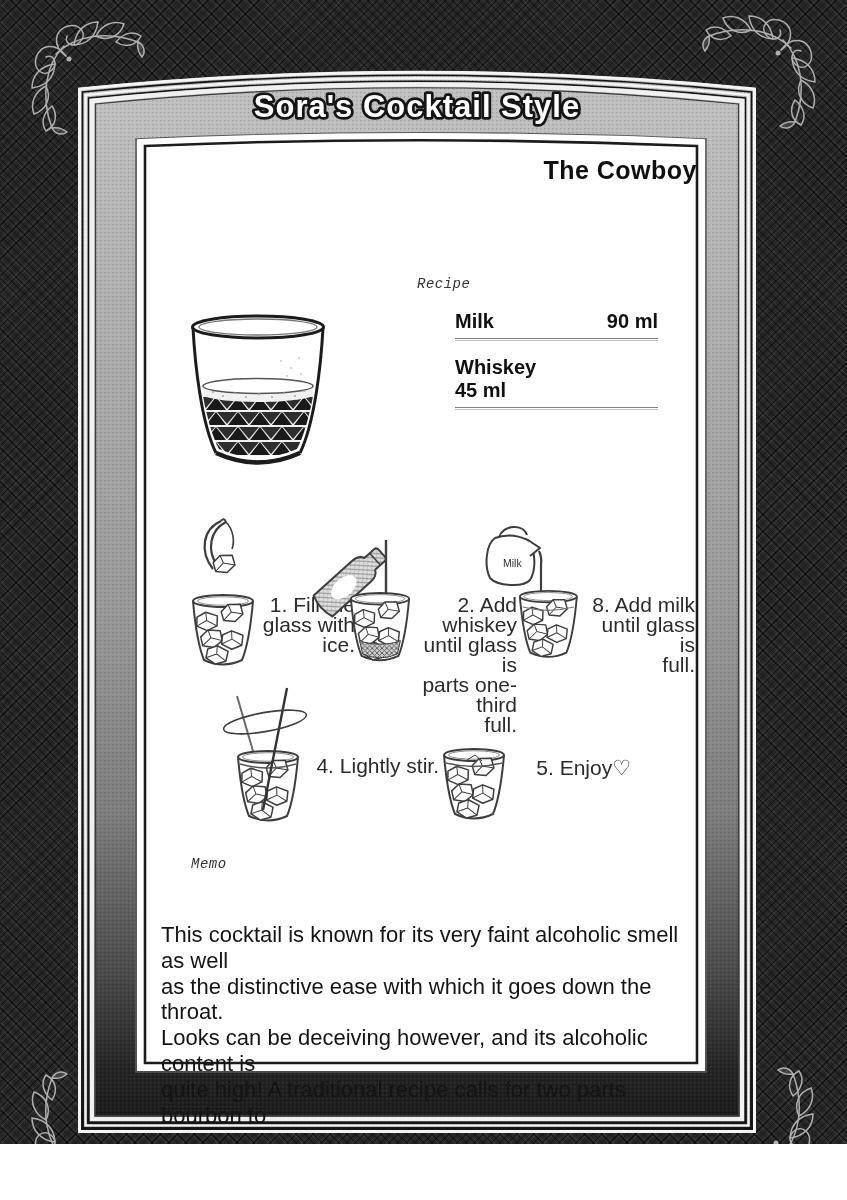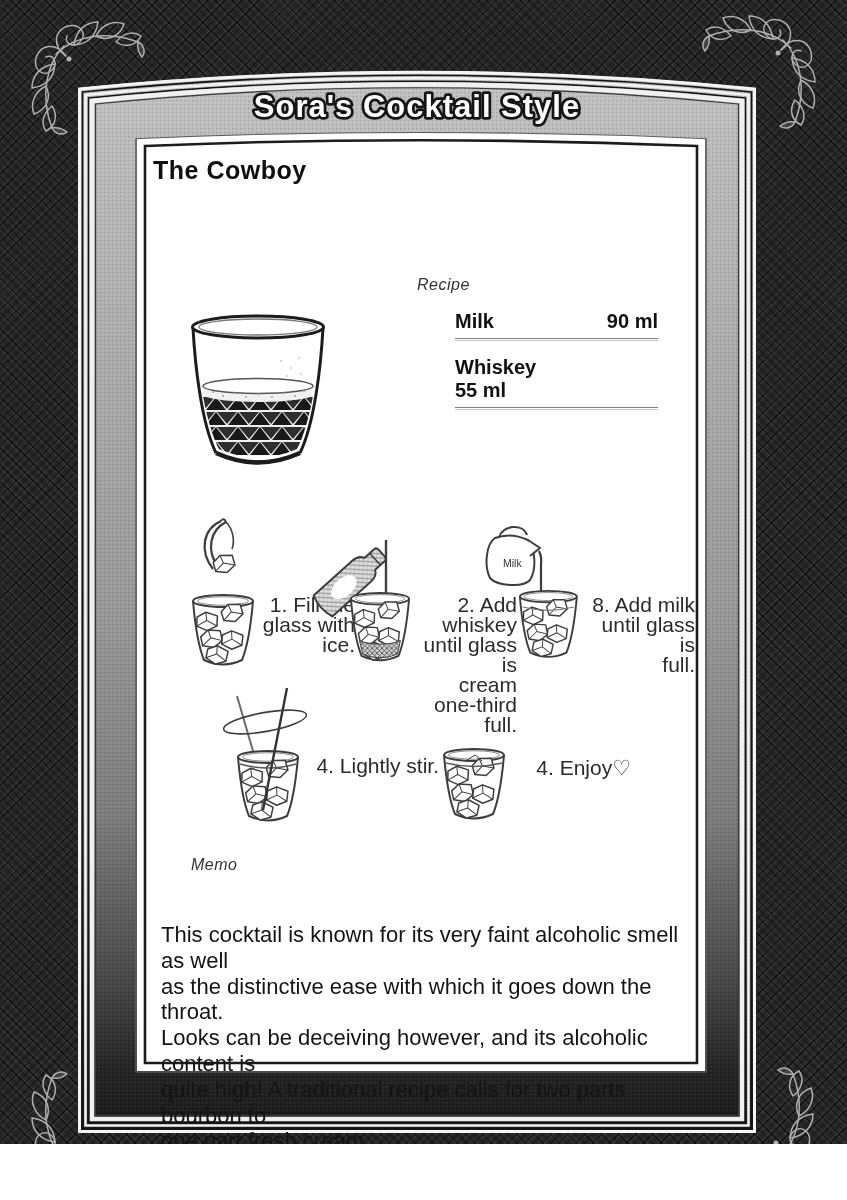--- a/index.html
+++ b/index.html
@@ -19,25 +19,25 @@
   .orn-tr{left:695px; top:6px; transform:scaleX(-1);}
   .orn-bl{left:22px; top:1064px; transform:scaleY(-1);}
   .orn-br{left:693px; top:1060px; transform:scale(-1,-1);}
   .frame{position:absolute; left:0; top:0;}
   .header-title-text{
     font-family:"Liberation Sans", sans-serif; font-weight:bold; font-size:31px; letter-spacing:1px;
     paint-order:stroke; stroke:#151515; stroke-width:5.5px; stroke-linejoin:round; fill:#ffffff;
   }
   .panel{position:absolute; left:145px; top:140px; width:552px; height:923px; color:#1a1a1a;}
   .card-title{
-    position:absolute; left:0; top:16px; width:552px; text-align:left;
-    font-size:25px; font-weight:bold; letter-spacing:.5px; color:#0f0f0f;margin-left:8px;
+    position:absolute; left:0; top:16px; width:552px; text-align:right;
+    font-size:25px; font-weight:bold; letter-spacing:.5px; color:#0f0f0f;
   }
   .sec-heading{
-    font-family:Liberation Sans, sans-serif; font-style:italic; font-size:16px;
+    font-family:Liberation Mono, monospace; font-style:italic; font-size:14px;
     color:#333; letter-spacing:.5px;
   }
   .recipe-rows{position:absolute; left:310px; top:170px; width:203px;}
   .ing-row{
     position:relative; display:flex; justify-content:space-between; align-items:baseline;
     padding-bottom:5px; margin-bottom:3px; border-bottom:1px solid #808080;
     font-size:20px; font-weight:bold; color:#111;
   }
   .ing-row::after{content:""; position:absolute; left:0; right:0; bottom:-3px; border-bottom:1px solid #c4c4c4;}
   .ing-row + .ing-row{margin-top:17px;flex-direction:column;}
@@ -183,21 +183,21 @@
     </svg>
 
     <div class="abs sec-heading" style="left:272px; top:136px;">Recipe</div>
     <div class="recipe-rows">
       <div class="ing-row">
         <span>Milk</span>
         <span>90 ml</span>
       </div>
       <div class="ing-row">
         <span>Whiskey</span>
-        <span>55 ml</span>
+        <span>45 ml</span>
       </div>
     </div>
 
     <svg class="abs" style="left:42px; top:378px;" width="72" height="152" viewBox="0 0 72 152">
       <g transform="translate(8,0)" fill="none" stroke="#3d3d3d">
         <path d="M26,3 C8,11 4,33 18,51" stroke-width="2.2"></path>
         <path d="M31,4 C15,12 11,32 23,49" stroke-width="2.2"></path>
         <path d="M26,3 Q29,-1 31,4" stroke-width="2"></path>
         <path d="M31,4 C38,11 40,23 37,31" stroke-width="1.6"></path>
         <use href="#cube" transform="translate(16,38) rotate(-10)"></use>
@@ -221,21 +221,21 @@
       <path d="M93,26 L93,126" stroke="#3d3d3d" stroke-width="2.4"></path>
       <g transform="translate(55,76) scale(0.97)">
         <use href="#sglass"></use>
           <use href="#iceset"></use>
         <path d="M12,52 C20,57 46,57 54,52 L51,66 Q33,74 15,66 Z" fill="url(#hatchD)" stroke="#3d3d3d" stroke-width="1"></path>
       </g>
     </svg>
     <div class="abs step-text" style="left:268px; top:455px; width:104px;">
       <div>2. Add whiskey</div>
       <div>until glass is</div>
-      <div>cream one-third</div>
+      <div>parts one-third</div>
       <div>full.</div>
     </div>
 
     <svg class="abs" style="left:336px; top:384px;" width="104" height="142" viewBox="0 0 104 142">
       <g transform="translate(2,2)">
         <path d="M12,12 C3,18 1,40 7,52 C14,60 40,62 47,54 C54,43 52,22 45,14 Q28,6 12,12 Z" fill="#fff" stroke="#3d3d3d" stroke-width="2"></path>
         <path d="M45,14 L57,22 L47,30" fill="#fff" stroke="#3d3d3d" stroke-width="2" stroke-linejoin="round"></path>
         <path d="M16,11 C20,-1 40,-3 44,9" fill="none" stroke="#3d3d3d" stroke-width="2"></path>
         <text x="20" y="41" font-size="10.5" fill="#333">Milk</text>
       </g>
@@ -268,26 +268,25 @@
 
     <svg class="abs" style="left:294px; top:604px;" width="70" height="82" viewBox="0 0 70 82">
       <g transform="translate(2,2)">
         <use href="#sglass"></use>
           <use href="#iceset"></use>
         <path d="M5,17 Q33,24 61,17" fill="none" stroke="#555" stroke-width="1.5"></path>
         <path d="M26,14 L34,9 L41,15" fill="none" stroke="#3d3d3d" stroke-width="1"></path>
       </g>
     </svg>
     <div class="abs step-text" style="left:366px; top:618px; width:120px;">
-      <div>4. Enjoy♡</div>
+      <div>5. Enjoy♡</div>
     </div>
 
     <div class="abs sec-heading" style="left:46px; top:716px;">Memo</div>
     <div class="abs memo-text" style="left:16px; top:756px; width:532px;">
       <div>This cocktail is known for its very faint alcoholic smell as well</div>
       <div>as the distinctive ease with which it goes down the throat.</div>
       <div>Looks can be deceiving however, and its alcoholic content is</div>
       <div>quite high! A traditional recipe calls for two parts bourbon to</div>
-      <div>one part fresh cream.</div>
     </div>
 
   </div>
 </div>
 
 </body></html>

